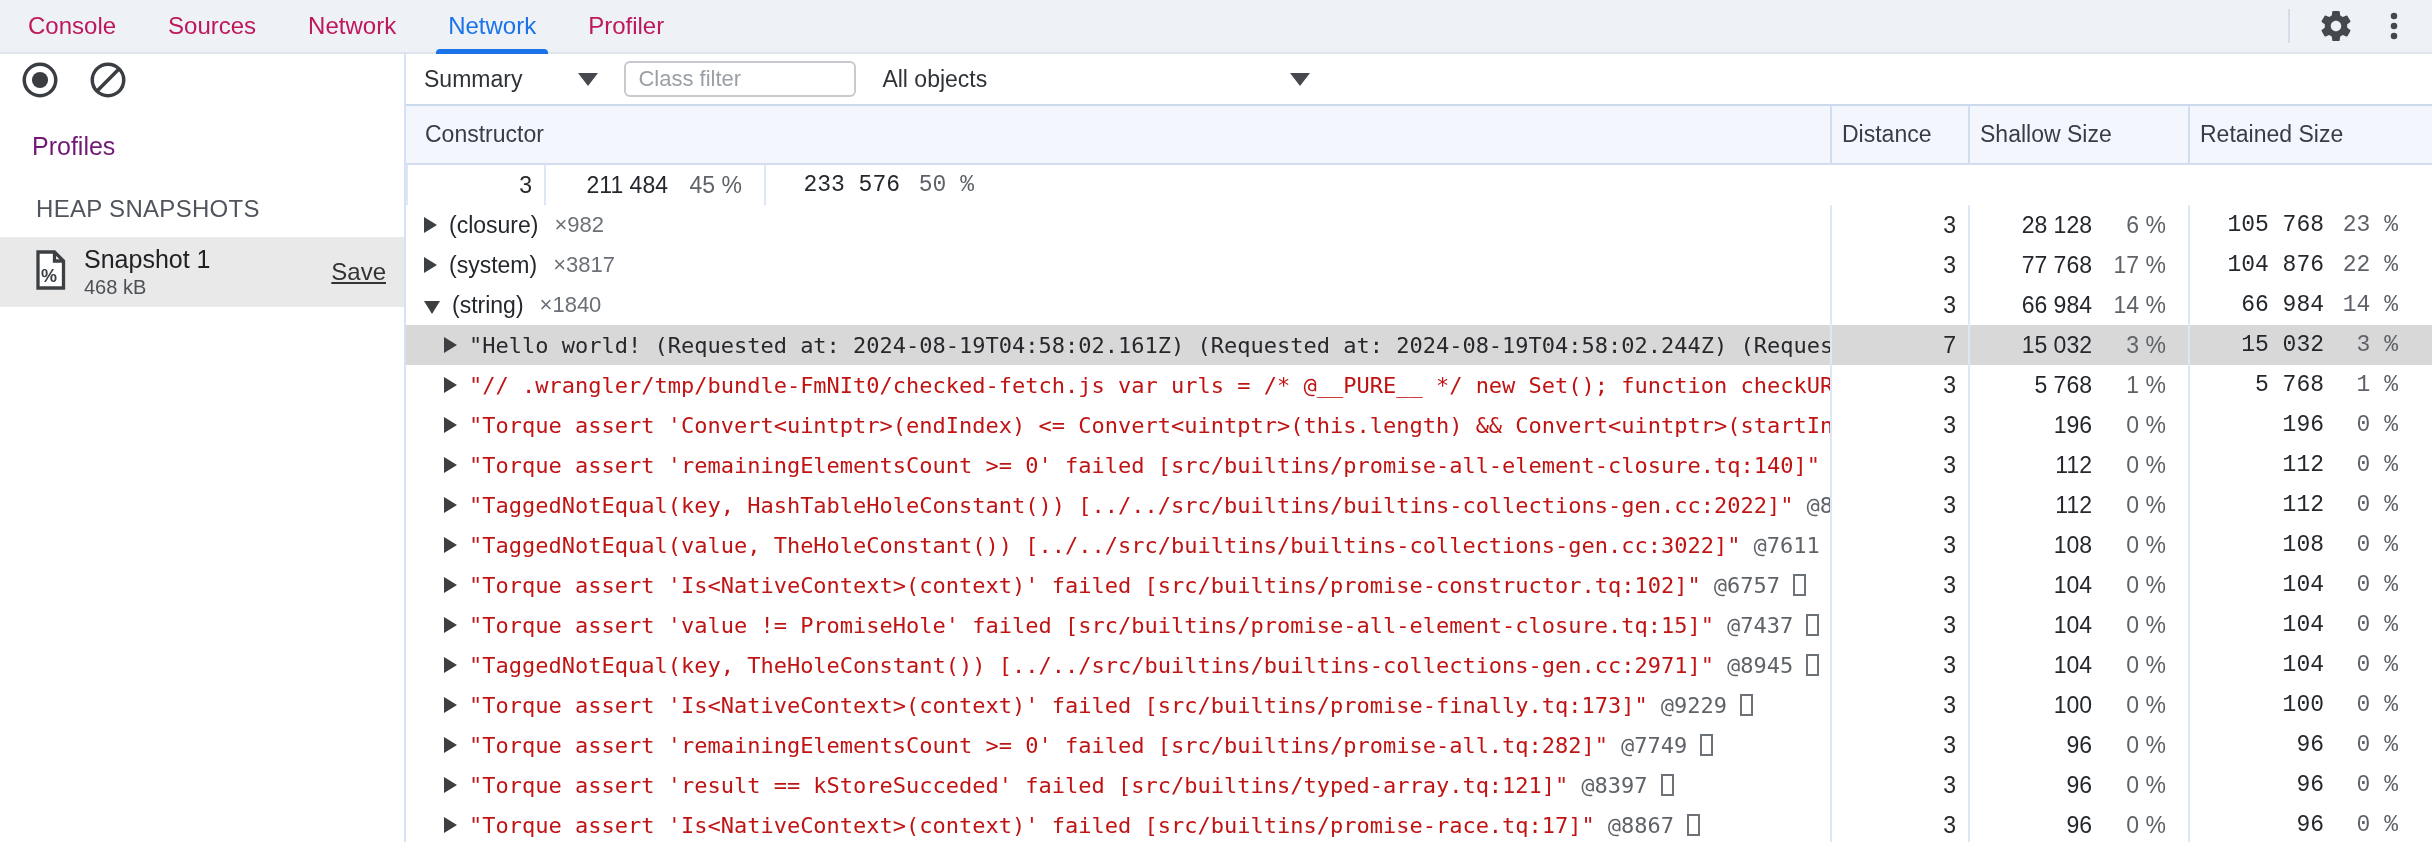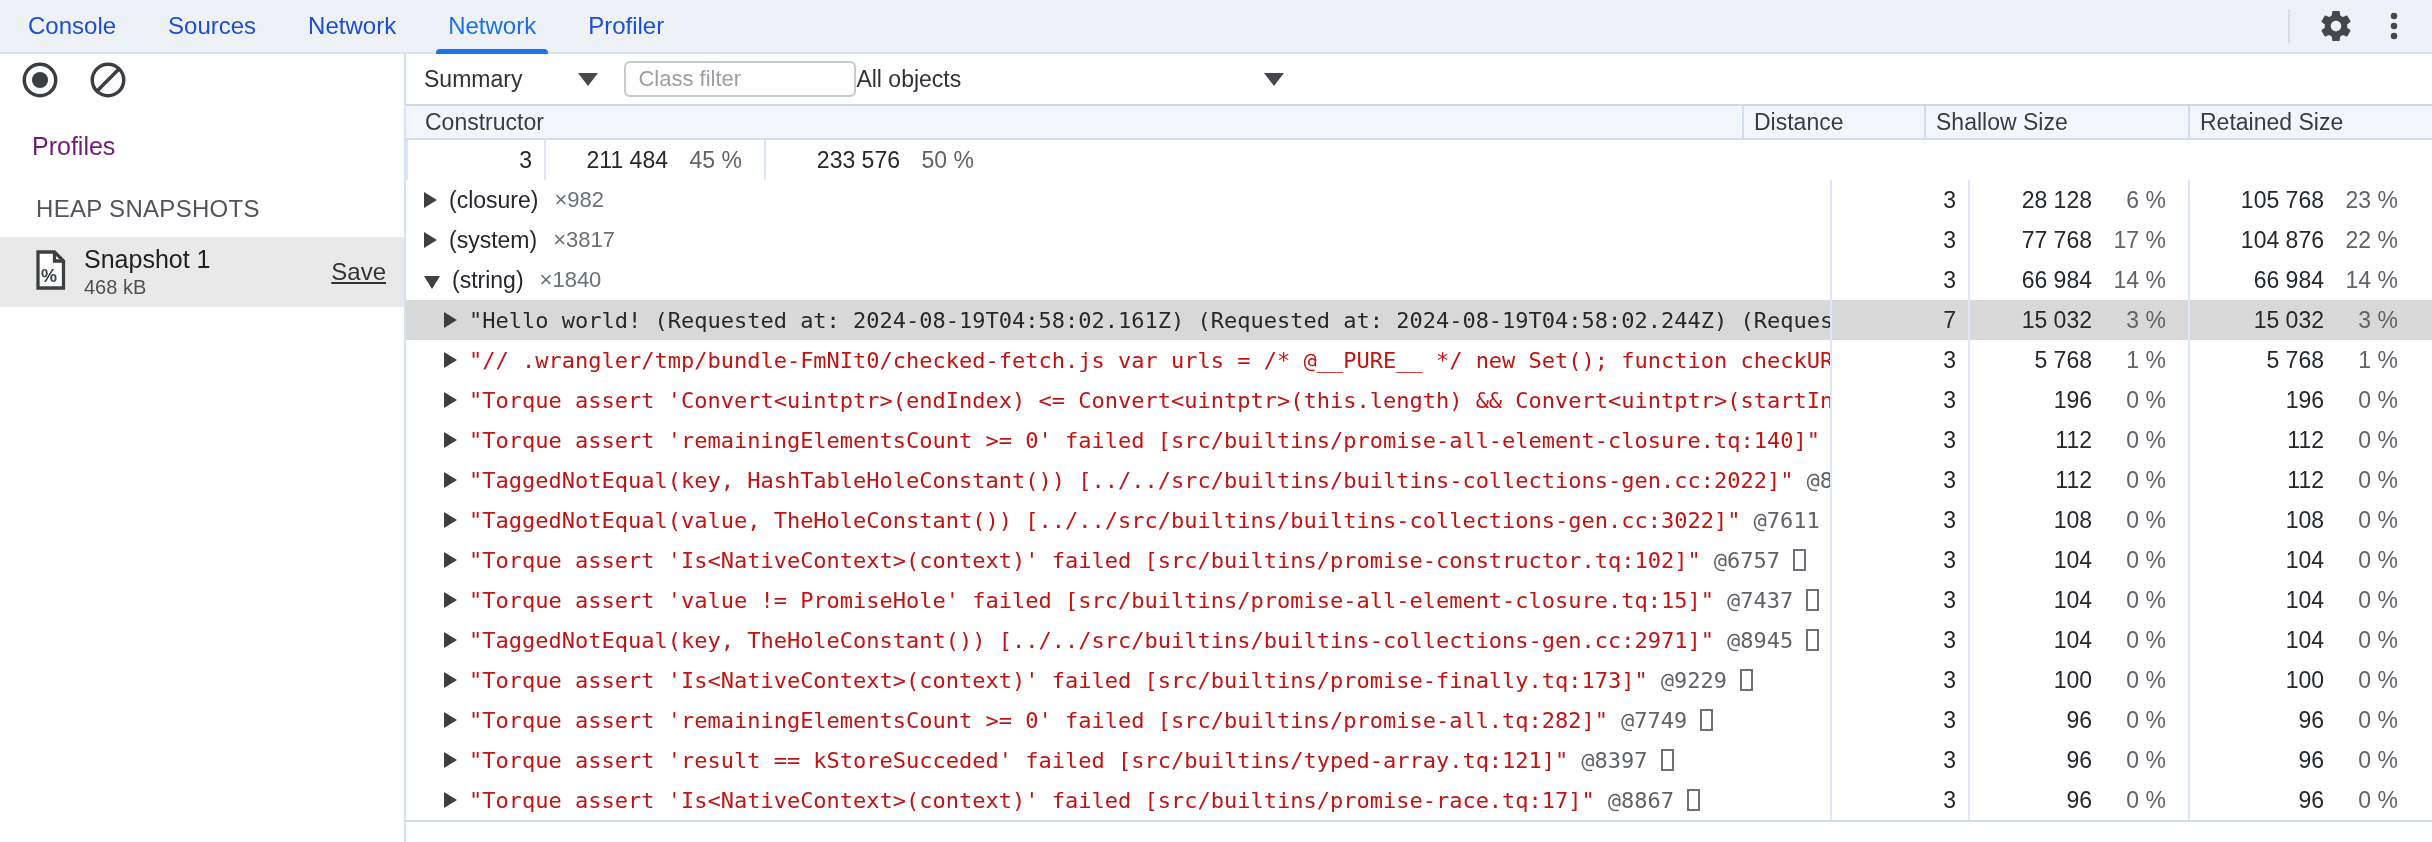--- a/index.html
+++ b/index.html
@@ -8,21 +8,21 @@
     width:2432px;height:842px;position:relative;overflow:hidden;
     font-family:"Liberation Sans",sans-serif;color:#202124;background:#fff;
   }
   
   .tabbar{
     height:54px;background:#eef1f6;border-bottom:2px solid #dfe3ec;
     display:flex;align-items:stretch;padding-left:2px;
   }
   .tab{
     position:relative;display:flex;align-items:center;
-    padding:0 26px;font-size:24px;color:#1d4ed8;cursor:default;
+    padding:0 26px;font-size:24px;color:#be185d;cursor:default;
   }
   .tab.active{color:#1a73e8;}
   .tab.active::after{
     content:"";position:absolute;left:14px;right:14px;bottom:-2px;height:5px;
     background:#1a73e8;border-radius:4px 4px 0 0;
   }
   .tabbar-right{margin-left:auto;display:flex;align-items:center;}
   .tb-divider{width:2px;height:34px;background:#d7dde8;margin-right:22px;}
   .icon-btn{display:flex;align-items:center;justify-content:center;width:48px;height:48px;}
   
@@ -47,44 +47,44 @@
   }
   .select-ctl{display:flex;align-items:center;font-size:23px;color:#2f3338;cursor:default;}
   .caret{width:0;height:0;border-left:10px solid transparent;border-right:10px solid transparent;
          border-top:13px solid #45494e;flex:none;}
   .summary-ctl .caret{margin-left:56px;}
   .filter-input{
     margin-left:26px;width:232px;height:36px;border:2px solid #c6c9ce;border-radius:6px;
     font-family:"Liberation Sans",sans-serif;font-size:22px;padding:0 12px;color:#202124;outline:none;
   }
   .filter-input::placeholder{color:#9aa0a6;}
-  .allobjects-ctl{width:428px;justify-content:space-between;}
+  .allobjects-ctl{margin-left:26px;width:428px;justify-content:space-between;}
   
   .grid{flex:1;display:flex;flex-direction:column;min-height:0;}
   .grid-header{
-    height:34px;background:#f3f6fc;border-bottom:2px solid #d2ddf0;
-    display:flex;align-items:center;font-size:23px;color:#383d45;flex:none;gap:44px;
+    height:59px;background:#f3f6fc;border-bottom:2px solid #d2ddf0;
+    display:flex;align-items:center;font-size:23px;color:#383d45;flex:none;
   }
   .hc{height:100%;display:flex;align-items:center;}
   .hc-constructor{flex:1;padding-left:19px;min-width:0;}
   .hc-distance{width:138px;padding-left:10px;border-left:2px solid #d2ddf0;}
   .hc-shallow{width:220px;padding-left:10px;border-left:2px solid #d2ddf0;}
   .hc-retained{width:244px;padding-left:10px;border-left:2px solid #d2ddf0;}
   .grid-rows{flex:none;}
   .grid-bottom{height:0;border-bottom:2px solid #d2ddf0;}
   .row{height:40px;display:flex;align-items:stretch;background:#fff;}
   .row.selected{background:#d8d8d8;}
   .cell{display:flex;align-items:center;min-width:0;}
   .c-constructor{flex:1;overflow:hidden;white-space:nowrap;}
   .c-constructor.group{padding-left:18px;}
   .c-constructor.child{padding-left:38px;}
   .c-distance{width:138px;border-left:2px solid #dde7f8;justify-content:flex-end;
               padding-right:12px;font-size:23px;color:#24282d;}
   .c-size{width:220px;border-left:2px solid #dde7f8;padding-right:22px;font-size:23px;}
-  .c-size.retained{width:244px;padding-right:34px;}
+  .c-size.retained{width:244px;padding-right:34px;font-family:Liberation Mono, monospace;}
   .c-size .num{flex:1;text-align:right;color:#24282d;}
   .c-size .pct{width:74px;text-align:right;color:#5f6368;}
   .tri{flex:none;width:0;height:0;margin-right:12px;}
   .tri.right{border-left:13px solid #3c4043;border-top:8px solid transparent;border-bottom:8px solid transparent;}
   .tri.down{border-top:13px solid #3c4043;border-left:8px solid transparent;border-right:8px solid transparent;margin-top:4px;}
   .gname{font-size:23px;color:#24282d;white-space:nowrap;}
   .gcount{font-size:22px;color:#6b7077;margin-left:16px;white-space:nowrap;}
   .stext{font-family:"DejaVu Sans Mono",monospace;font-size:22px;white-space:pre;}
   .stext.red{color:#c01414;}
   .stext.dark{color:#26282b;}

